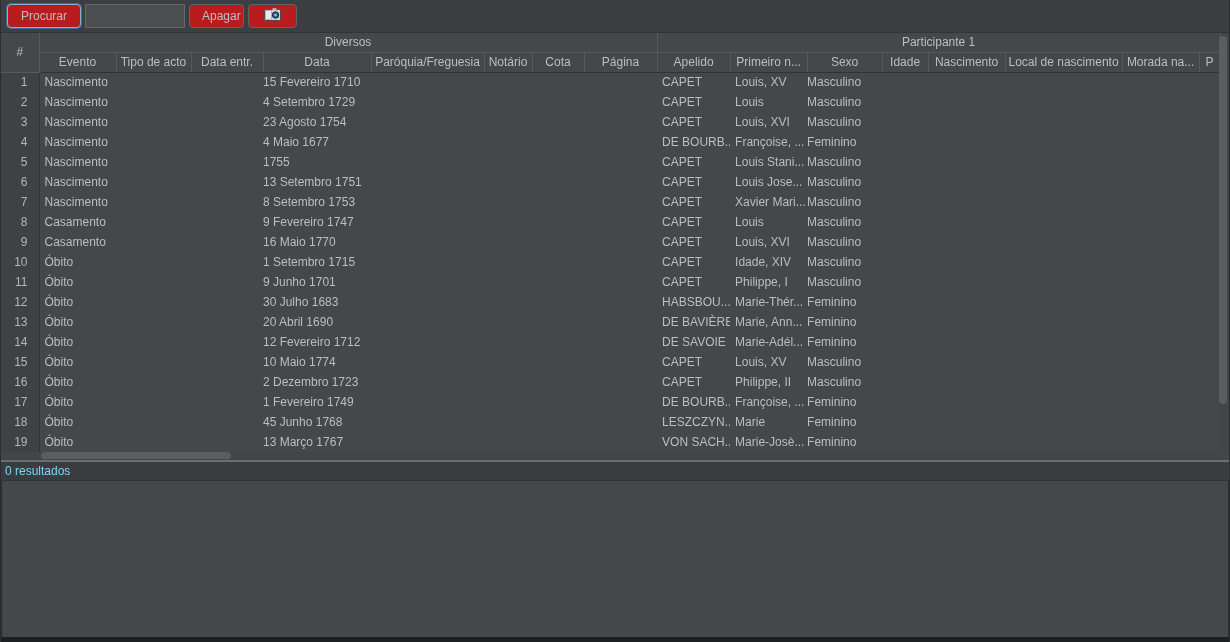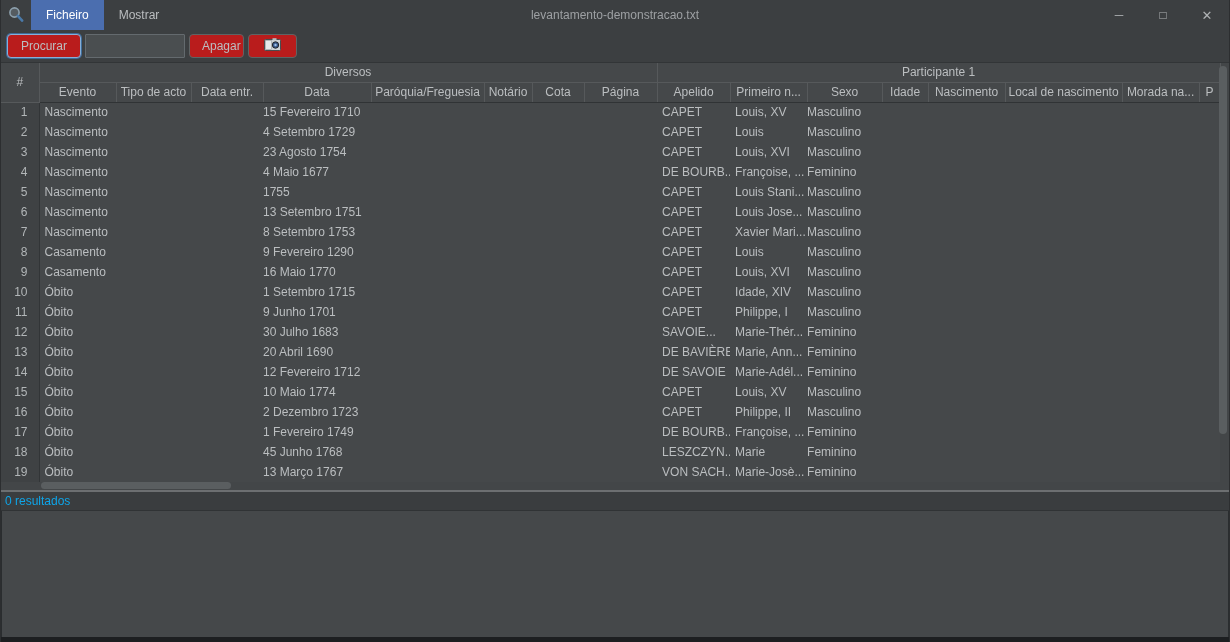--- a/index.html
+++ b/index.html
@@ -47,47 +47,31 @@
   tbody td.c-num{text-align:right;padding-right:11px;}
   tbody{border-bottom:none;}
 
   .vscroll{position:absolute;top:2px;right:1px;width:9px;height:418px;}
   .vthumb{position:absolute;top:1px;left:0;width:8px;height:368px;background:#5A5E60;border-radius:4px;}
   .hscroll{position:absolute;left:38px;bottom:1px;height:7px;width:1170px;}
   .hthumb{position:absolute;left:2px;top:0;width:190px;height:7px;background:#5A5E60;border-radius:4px;}
 
   
   .splitter{height:2px;flex:0 0 2px;background:#6C6F71;}
-  .results-label{height:19px;flex:0 0 19px;background:#3A3D3F;color:#0ea5e9;
+  .results-label{height:19px;flex:0 0 19px;background:#3A3D3F;color:#7dd3fc;
     font-size:12px;line-height:18px;padding-left:4px;border-bottom:1px solid #303335;}
   .results-panel{flex:1 1 auto;background:#45484A;border-left:1px solid #2A2D2F;
     border-right:1px solid #2A2D2F;}
   .bottom-edge{height:5px;flex:0 0 5px;background:#1D1F21;}
 </style>
 </head>
 <body>
 
 <div class="window">
 
-  <div class="titlebar">
-    <span class="app-icon">
-      <svg width="18" height="18" viewBox="0 0 18 18">
-        <circle cx="7.5" cy="6.5" r="4.6" fill="#9fb4c2" fill-opacity="0.25" stroke="#8da0ad" stroke-width="1.6"></circle>
-        <line x1="10.8" y1="9.8" x2="15.2" y2="14.6" stroke="#4a79a8" stroke-width="2.6" stroke-linecap="round"></line>
-      </svg>
-    </span>
-    <div class="menu-item selected">Ficheiro</div>
-    <div class="menu-item">Mostrar</div>
-    <div class="win-title">levantamento-demonstracao.txt</div>
-    <div class="win-controls">
-      <div class="win-btn">─</div>
-      <div class="win-btn">□</div>
-      <div class="win-btn" style="font-size:13px">✕</div>
-    </div>
-  </div>
 
   <div class="toolbar">
     <button class="btn focused" style="width:74px">Procurar</button>
     <input class="search-input" value="" style="">
     <button class="btn" style="width:55px">Apagar</button>
     <button class="btn icon-btn">
       <span>
         <svg width="17" height="13" viewBox="0 0 17 13">
           <rect x="0.5" y="1.5" width="16" height="11" rx="1" fill="#cfd3d6" stroke="#4a4d4f"></rect>
           <rect x="1.5" y="2.5" width="6" height="9" fill="#e6e9ea" stroke="#8a8e90" stroke-width="0.5"></rect>
@@ -277,21 +261,21 @@
             <td class="c-nascimento a-left"></td>
             <td class="c-local_nascimento a-left"></td>
             <td class="c-morada a-left"></td>
             <td class="c-p a-left"></td>
           </tr>
           <tr>
             <td class="c-num a-right">8</td>
             <td class="c-evento a-left">Casamento</td>
             <td class="c-tipo_acto a-left"></td>
             <td class="c-data_entr a-left"></td>
-            <td class="c-data a-right">9 Fevereiro 1290</td>
+            <td class="c-data a-right">9 Fevereiro 1747</td>
             <td class="c-paroquia a-left"></td>
             <td class="c-notario a-left"></td>
             <td class="c-cota a-left"></td>
             <td class="c-pagina a-left"></td>
             <td class="c-apelido a-left">CAPET</td>
             <td class="c-primeiro_nome a-left">Louis</td>
             <td class="c-sexo a-center">Masculino</td>
             <td class="c-idade a-left"></td>
             <td class="c-nascimento a-left"></td>
             <td class="c-local_nascimento a-left"></td>
@@ -358,21 +342,21 @@
           <tr>
             <td class="c-num a-right">12</td>
             <td class="c-evento a-left">Óbito</td>
             <td class="c-tipo_acto a-left"></td>
             <td class="c-data_entr a-left"></td>
             <td class="c-data a-right">30 Julho 1683</td>
             <td class="c-paroquia a-left"></td>
             <td class="c-notario a-left"></td>
             <td class="c-cota a-left"></td>
             <td class="c-pagina a-left"></td>
-            <td class="c-apelido a-left">SAVOIE...</td>
+            <td class="c-apelido a-left">HABSBOU...</td>
             <td class="c-primeiro_nome a-left">Marie-Thér...</td>
             <td class="c-sexo a-center">Feminino</td>
             <td class="c-idade a-left"></td>
             <td class="c-nascimento a-left"></td>
             <td class="c-local_nascimento a-left"></td>
             <td class="c-morada a-left"></td>
             <td class="c-p a-left"></td>
           </tr>
           <tr>
             <td class="c-num a-right">13</td>

